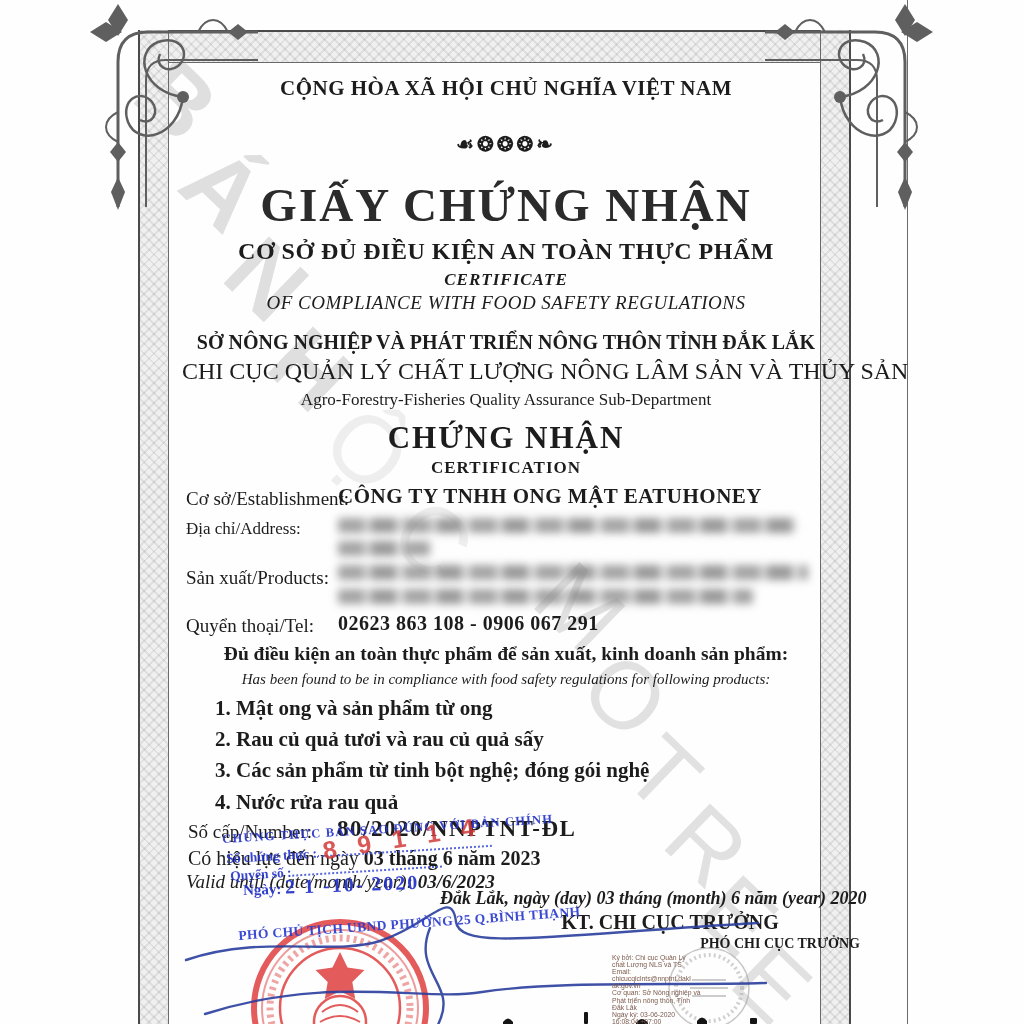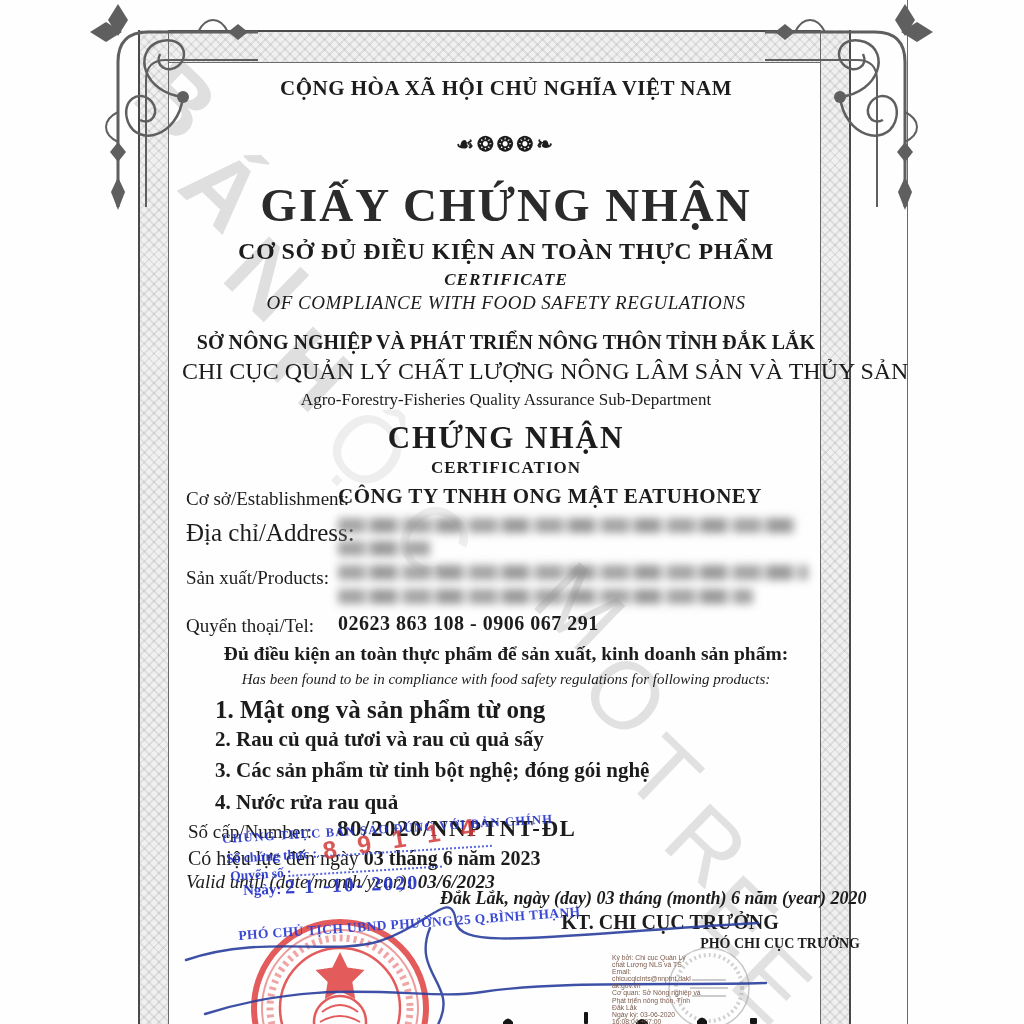--- a/index.html
+++ b/index.html
@@ -103,35 +103,35 @@
 
   <div class="t ctr" style="top:331px;font-size:20px;font-weight:bold">SỞ NÔNG NGHIỆP VÀ PHÁT TRIỂN NÔNG THÔN TỈNH ĐẮK LẮK</div>
   <div class="t ctr" style="top:358px;font-size:24px">CHI CỤC QUẢN LÝ CHẤT LƯỢNG NÔNG LÂM SẢN VÀ THỦY SẢN</div>
   <div class="t ctr" style="top:390px;font-size:17px">Agro-Forestry-Fisheries Quality Assurance Sub-Department</div>
   <div class="t ctr" style="top:458px;font-size:17px;font-weight:bold;letter-spacing:1px">CERTIFICATION</div>
   <div class="t ctr" style="top:420px;font-size:31px;font-weight:bold;letter-spacing:2px">CHỨNG NHẬN</div>
 
   <div class="t" style="left:186px;top:488px;font-size:19px">Cơ sở/Establishment:</div>
   <div class="t" style="left:338px;top:484px;font-size:21px;font-weight:bold;letter-spacing:.5px">CÔNG TY TNHH ONG MẬT EATUHONEY</div>
 
-  <div class="t" style="left:186px;top:519px;font-size:25px">Địa chỉ/Address:</div>
+  <div class="t" style="left:186px;top:519px;font-size:17px">Địa chỉ/Address:</div>
   <div class="redacted" style="left:338px;top:518px;width:458px"></div>
   <div class="redacted" style="left:338px;top:541px;width:92px"></div>
 
   <div class="t" style="left:186px;top:567px;font-size:19px">Sản xuất/Products:</div>
   <div class="redacted" style="left:338px;top:565px;width:470px"></div>
   <div class="redacted" style="left:338px;top:589px;width:415px"></div>
 
   <div class="t" style="left:186px;top:615px;font-size:19px">Quyển thoại/Tel:</div>
   <div class="t" style="left:338px;top:612px;font-size:20px;font-weight:bold;letter-spacing:.5px">02623 863 108 - 0906 067 291</div>
 
   <div class="t ctr" style="top:643px;font-size:19.5px;font-weight:bold">Đủ điều kiện an toàn thực phẩm để sản xuất, kinh doanh sản phẩm:</div>
   <div class="t ctr" style="top:671px;font-size:15px;font-style:italic">Has been found to be in compliance with food safety regulations for following products:</div>
 
-  <div class="t" style="left:215px;top:696px;font-size:25px;font-weight:bold">1. Mật ong và sản phẩm từ ong</div>
+  <div class="t" style="left:215px;top:696px;font-size:21px;font-weight:bold">1. Mật ong và sản phẩm từ ong</div>
   <div class="t" style="left:215px;top:727px;font-size:21px;font-weight:bold">2. Rau củ quả tươi và rau củ quả sấy</div>
   <div class="t" style="left:215px;top:758px;font-size:21px;font-weight:bold">3. Các sản phẩm từ tinh bột nghệ; đóng gói nghệ</div>
   <div class="t" style="left:215px;top:790px;font-size:21px;font-weight:bold">4. Nước rửa rau quả</div>
 
   <div class="t" style="left:188px;top:821px;font-size:19px">Số cấp/Number:</div>
   <div class="t" style="left:337px;top:816px;font-size:23px;font-weight:bold;letter-spacing:1.5px">80/2020/NNPTNT-ĐL</div>
   <div class="t" style="left:188px;top:847px;font-size:20px">
     <span>Có hiệu lực đến ngày</span>
     <span style="font-weight:bold">03 tháng 6 năm 2023</span>
   </div>

